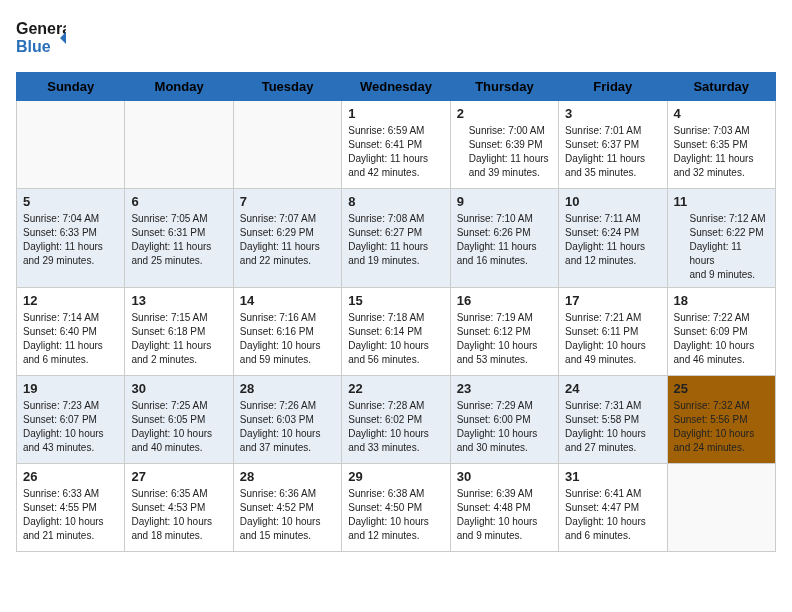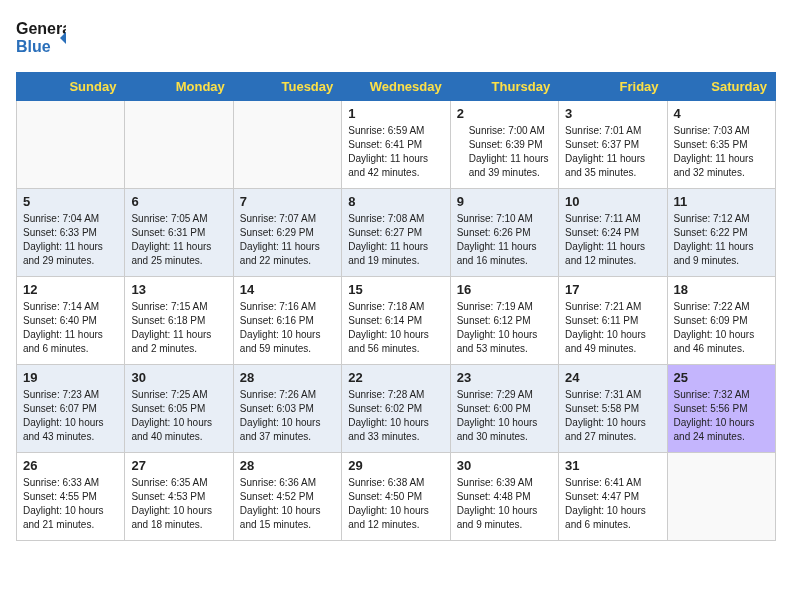--- a/index.html
+++ b/index.html
@@ -33,24 +33,24 @@
       font-size: 16px;
       color: #444;
     }
     .calendar-table {
       width: 100%;
       border-collapse: collapse;
       border: 1px solid #ccc;
     }
     .calendar-table th {
       background-color: #2a6fba;
-      color: #fde047;
+      color: #000000;
       font-size: 13px;
       padding: 6px 8px;
-      text-align: right;
+      text-align: center;
       border: 1px solid #2a6fba;
     }
     .calendar-table td {
       width: calc(100% / 7);
       vertical-align: top;
       padding: 5px 6px;
       font-size: 10.5px;
       color: #222;
       border: 1px solid #ccc;
       min-height: 80px;
@@ -175,21 +175,21 @@
         </td>
         <td style="background-color: rgb(232, 238, 246);">
           <span class="day-number">10</span>
           <div class="day-info" style="white-space: pre-line;">Sunrise: 7:11 AM
 Sunset: 6:24 PM
 Daylight: 11 hours
 and 12 minutes.</div>
         </td>
         <td style="background-color: rgb(232, 238, 246);">
           <span class="day-number">11</span>
-          <div class="day-info" style="white-space: pre-line;">Sunrise: 7:12 AM
+          <div class="day-info" style="white-space: pre-line; margin-left: 16px;">Sunrise: 7:12 AM
 Sunset: 6:22 PM
 Daylight: 11 hours
 and 9 minutes.</div>
         </td>
       </tr>
       <tr>
         <td>
           <span class="day-number">12</span>
           <div class="day-info" style="white-space: pre-line;">Sunrise: 7:14 AM
 Sunset: 6:40 PM
@@ -275,21 +275,21 @@
 Daylight: 10 hours
 and 30 minutes.</div>
         </td>
         <td style="background-color: rgb(232, 238, 246);">
           <span class="day-number">24</span>
           <div class="day-info" style="white-space: pre-line;">Sunrise: 7:31 AM
 Sunset: 5:58 PM
 Daylight: 10 hours
 and 27 minutes.</div>
         </td>
-        <td style="background-color: #c4b5fd;">
+        <td style="background-color: #a16207;">
           <span class="day-number">25</span>
           <div class="day-info" style="white-space: pre-line;">Sunrise: 7:32 AM
 Sunset: 5:56 PM
 Daylight: 10 hours
 and 24 minutes.</div>
         </td>
       </tr>
       <tr>
         <td>
           <span class="day-number">26</span>

